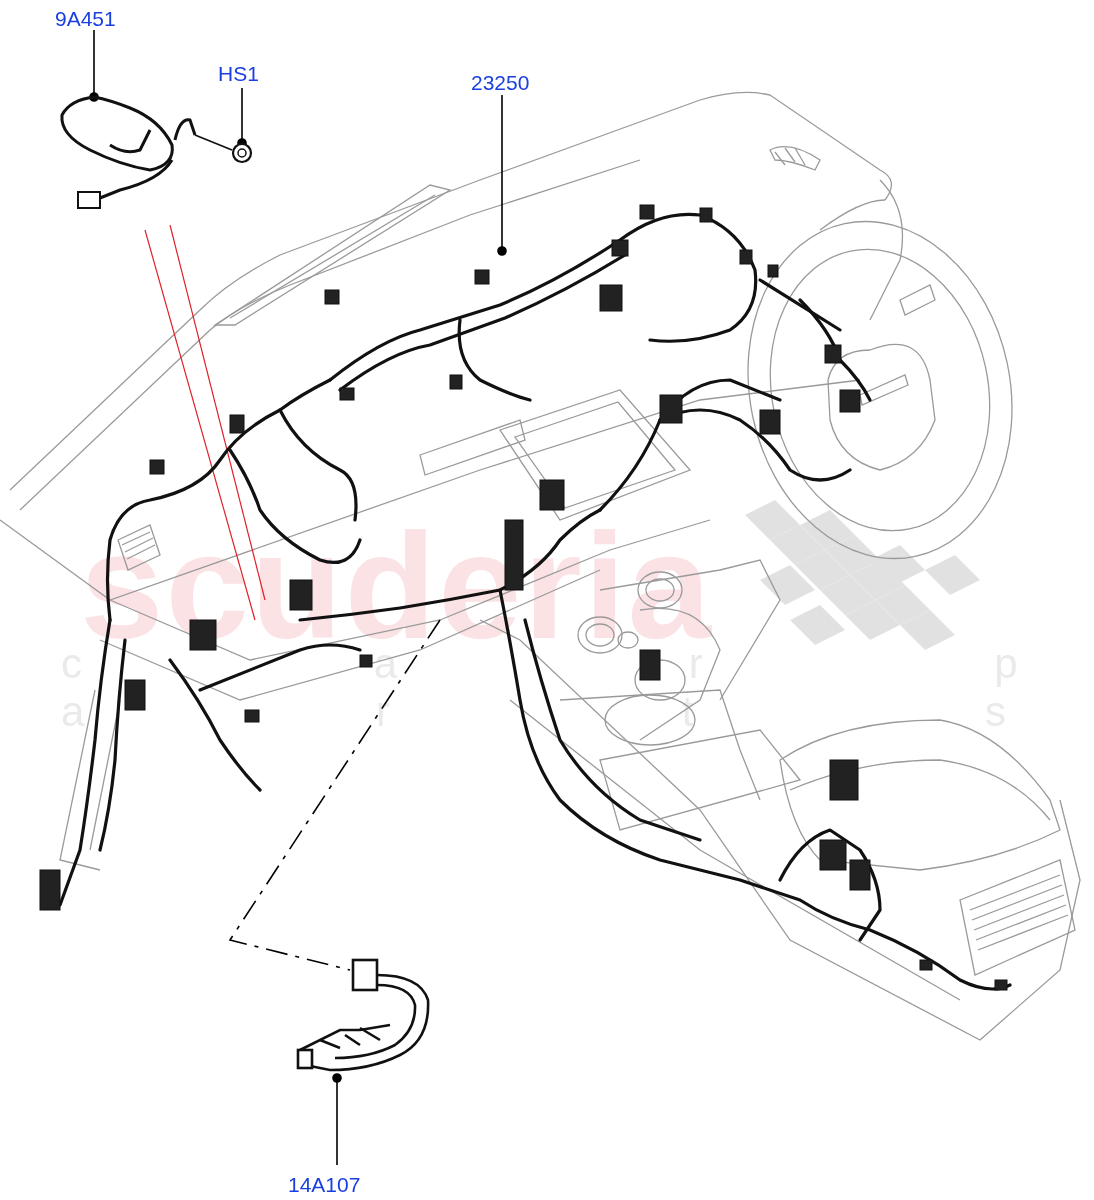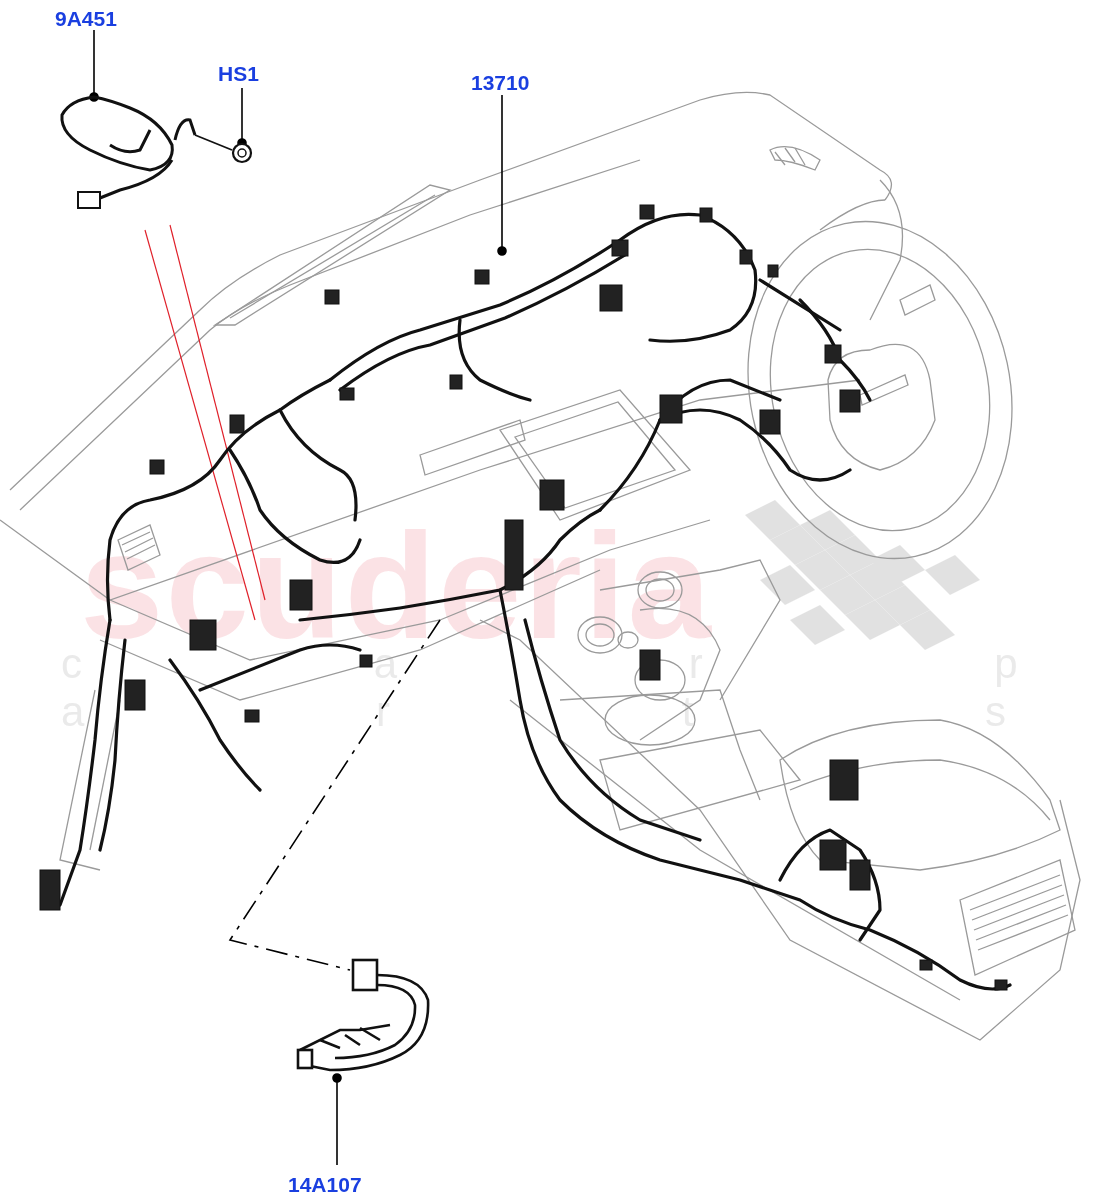--- a/index.html
+++ b/index.html
@@ -1,18 +1,18 @@
 <!DOCTYPE html>
 <html><head>
 <meta charset="utf-8">
 <style>
   html, body { margin: 0; padding: 0; background: #ffffff; }
   #stage { position: relative; width: 1094px; height: 1200px; overflow: hidden; background: #ffffff; font-family: "Liberation Sans", sans-serif; }
   svg.art { position: absolute; left: 0; top: 0; }
-  .callout { position: absolute; color: #1a3fe0; font-size: 21px; font-family: "Liberation Sans", sans-serif; line-height: 1; white-space: nowrap; cursor: pointer; font-weight: bold; }
+  .callout { position: absolute; color: #1a3fe0; font-size: 21px; font-family: "Liberation Sans", sans-serif; line-height: 1; white-space: nowrap; cursor: pointer; }
   .wm { position: absolute; font-family: "Liberation Sans", sans-serif; pointer-events: none; }
   .wm-main { left: 80px; top: 500px; font-size: 150px; font-weight: bold; color: rgba(240,150,160,0.28); letter-spacing: 2px; }
   .wm-sub { left: 61px; top: 640px; font-size: 42px; color: rgba(160,160,160,0.22); word-spacing: 160px; letter-spacing: 60px; }
 </style>
 </head>
 <body>
 
 <div id="stage">
 
   <div class="wm wm-main">scuderia</div>
@@ -179,16 +179,16 @@
       <path d="M377,975 Q420,975 428,1000 Q430,1040 400,1055 Q370,1070 330,1070 L305,1065"></path>
       <path d="M377,985 Q410,985 415,1005 Q416,1030 395,1045 Q370,1058 335,1058"></path>
       <path d="M300,1050 L340,1030 L360,1030 L390,1025"></path>
       <rect x="298" y="1050" width="14" height="18" fill="#fff"></rect>
       <path d="M320,1040 L340,1048 M345,1035 L360,1045 M360,1028 L380,1040"></path>
     </g>
   </svg>
 
   <div class="callout" style="left:55px;top:8px;">9A451</div>
   <div class="callout" style="left:218px;top:63px;">HS1</div>
-  <div class="callout" style="left:471px;top:72px;">13710</div>
+  <div class="callout" style="left:471px;top:72px;">23250</div>
   <div class="callout" style="left:288px;top:1174px;">14A107</div>
 
 </div>
 
 </body></html>

